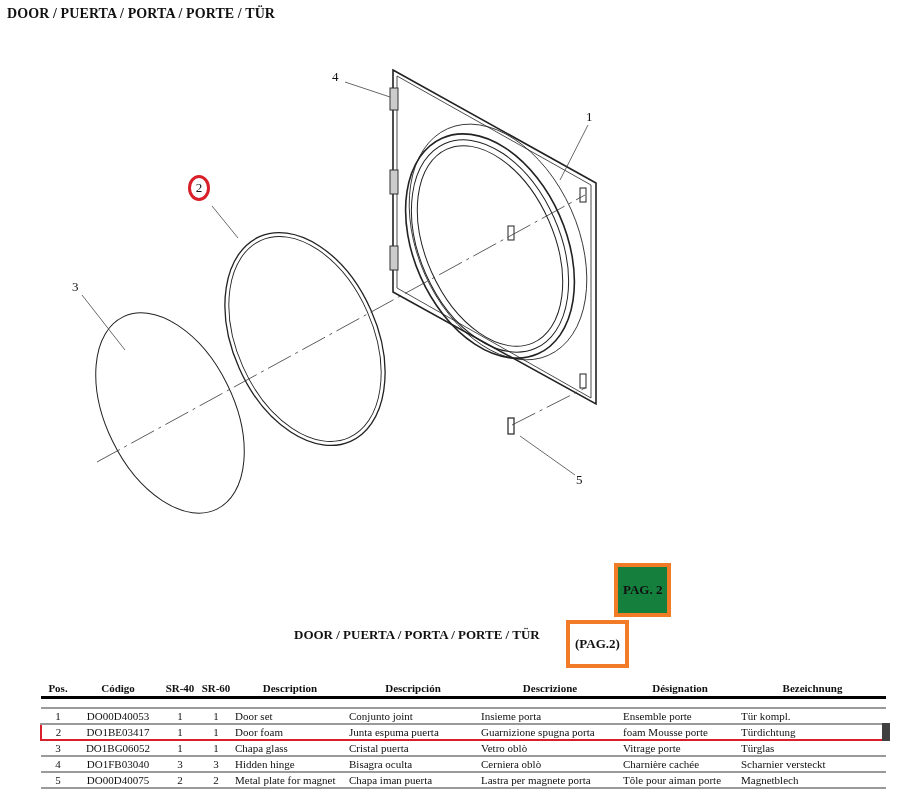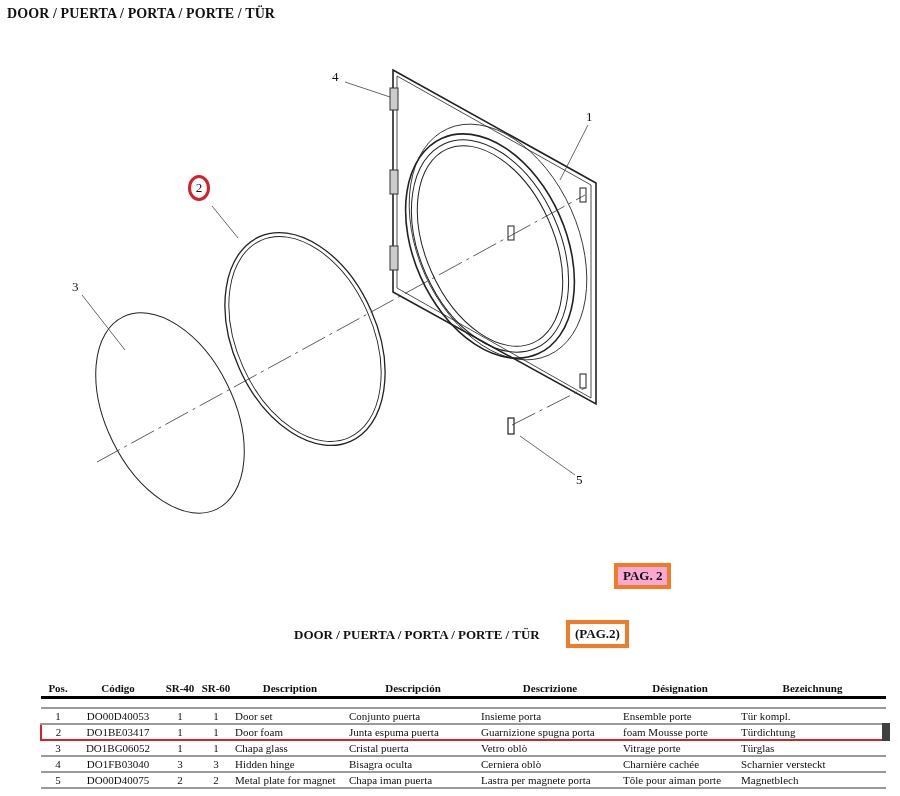--- a/index.html
+++ b/index.html
@@ -4,25 +4,25 @@
 <style>
   html, body { margin:0; padding:0; background:#ffffff; }
   body { width:900px; height:796px; position:relative; overflow:hidden;
          font-family:"Liberation Serif", "DejaVu Serif", serif; color:#111; }
   .page-title { position:absolute; left:7px; top:6px; font-weight:bold; font-size:14px; letter-spacing:0.1px; }
   .drawing { position:absolute; left:0; top:30px; width:900px; height:530px; }
   .drawing svg { width:900px; height:530px; display:block; }
   .callout { position:absolute; font-size:13px; }
   .callout-hl { position:absolute; width:22px; height:26px; border:3px solid #d9202a; border-radius:50%;
                 box-sizing:border-box; display:flex; align-items:center; justify-content:center; font-size:13px; }
-  .pag-badge { position:absolute; border:4px solid #f27b28; background:#f9a8d4; font-weight:bold;
-               font-size:13px; padding:1px 5px; line-height:16px; }
+  .pag-badge { position:absolute; border:4px solid #f27b28; background:#15803d; font-weight:bold;
+               font-size:13px; padding:15px 5px; line-height:16px; }
   .section-title { position:absolute; top:627px; left:294px; font-weight:bold; font-size:13px; }
   .section-pag { position:absolute; left:566px; top:620px; border:4px solid #f27b28; font-weight:bold; font-size:13px;
-                 padding:2px 5px; line-height:16px; }
+                 padding:12px 5px; line-height:16px; }
   table.parts { position:absolute; left:40px; top:681px; width:850px; border-collapse:collapse; font-size:11px; }
   table.parts th { font-weight:bold; text-align:center; padding:1px 2px 2px 2px; font-size:11px; border-bottom:3px solid #000; }
   table.parts td { padding:0 2px; height:14px; line-height:13px; border-bottom:2px solid #9a9a9a; }
   table.parts tr.spacer td { height:8px; border-bottom:2px solid #9a9a9a; }
   table.parts .c { text-align:center; }
   tr.highlight td { border-top:2px solid #d9202a; border-bottom:2px solid #d9202a; }
   tr.highlight td:first-child { border-left:2px solid #d9202a; }
   tr.highlight td:last-child { border-right:8px solid #404040; }
 </style>
 </head>
@@ -116,21 +116,21 @@
   <tbody>
     <tr class="spacer">
         <td colspan="9"></td>
       </tr>
     <tr>
       <td class="c">1</td>
       <td class="c">DO00D40053</td>
       <td class="c">1</td>
       <td class="c">1</td>
       <td>Door set</td>
-      <td>Conjunto puerta</td>
+      <td>Conjunto joint</td>
       <td>Insieme porta</td>
       <td>Ensemble porte</td>
       <td>Tür kompl.</td>
     </tr>
     <tr class="highlight">
       <td class="c">2</td>
       <td class="c">DO1BE03417</td>
       <td class="c">1</td>
       <td class="c">1</td>
       <td>Door foam</td>

